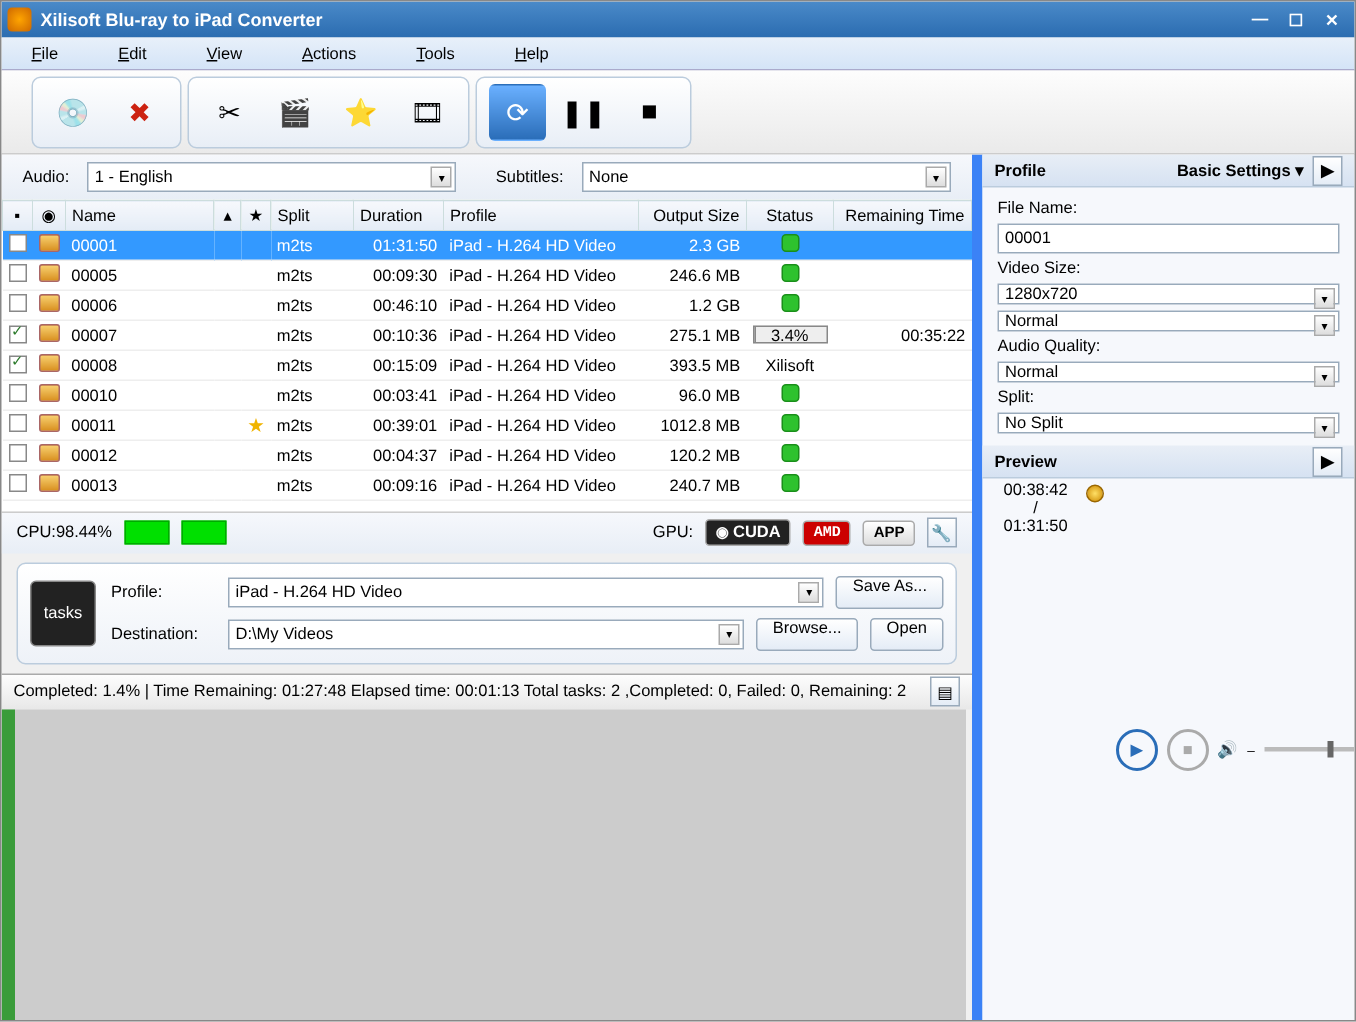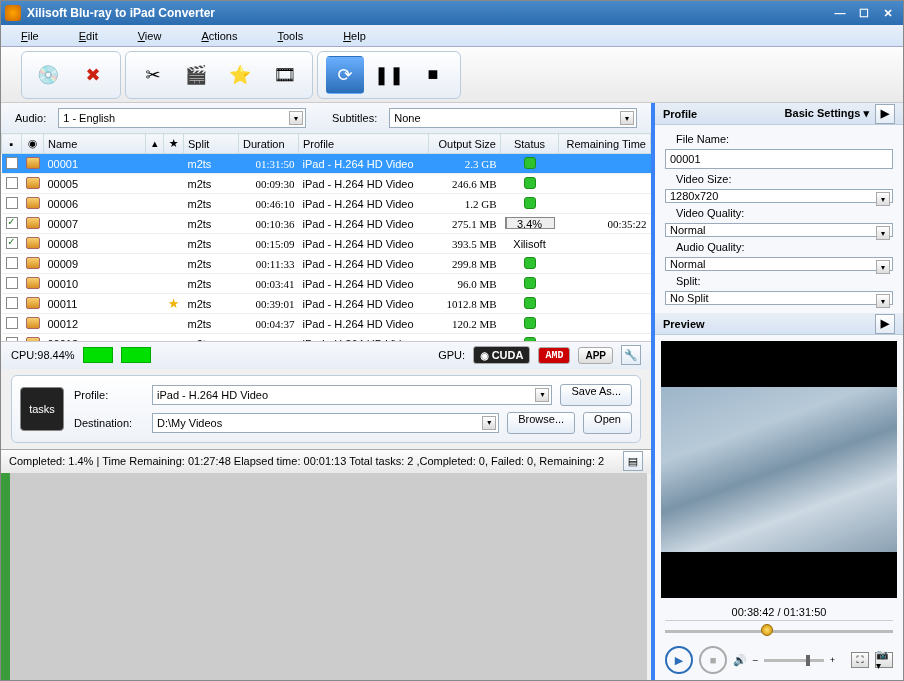--- a/index.html
+++ b/index.html
@@ -8,21 +8,21 @@
 .titlebar .icon { width: 16px; height: 16px; background: radial-gradient(circle,#ffa500,#cc6600); border-radius: 3px; margin-right: 6px; }
 .titlebar .title { flex: 1; font-weight: bold; font-size: 12px; }
 .titlebar .win-btn { width: 22px; height: 18px; margin-left: 2px; display: flex; align-items: center; justify-content: center; cursor: pointer; color:#fff; font-weight:bold;}
 .menubar { background: linear-gradient(#e8f0fa,#d4e4f7); height: 22px; display: flex; padding: 0 20px; gap: 40px; align-items: center; border-bottom:1px solid #aac;}
 .menubar span { cursor: pointer; }
 .menubar span u{text-decoration:underline;}
 .toolbar-row { background: linear-gradient(#fdfdfd,#eaeaea); height: 56px; display: flex; align-items: center; padding: 6px 20px; gap: 4px; border-bottom:1px solid #ccc;}
 .tb-group { display:flex; gap:6px; border:1px solid #bcd; border-radius:6px; padding:4px 8px; background:linear-gradient(#fff,#e8eef6);}
 .tb-btn { width:38px; height:38px; border:1px solid transparent; border-radius:4px; display:flex; align-items:center; justify-content:center; cursor:pointer; font-size:18px;}
 .main { flex:1; display:flex; overflow:hidden; }
-.left { flex:1; display:flex; flex-direction:column; border-right:4px solid #3b82f6; }
+.left { flex:1; display:flex; flex-direction:column; border-right:7px solid #3b82f6; }
 .filter-row { background:linear-gradient(#f6f8fc,#e8eef6); height:30px; display:flex; align-items:center; padding:0 14px; gap:8px;}
 .filter-row label{padding-right:4px;}
 .select { flex:1; height:20px; border:1px solid #9ab; background:#fff; display:flex; align-items:center; padding:0 4px; position:relative;}
 .select .arrow{position:absolute; right:2px; top:2px; width:14px; height:14px; border:1px solid #aaa; background:linear-gradient(#fff,#ddd); display:flex;align-items:center;justify-content:center;font-size:8px;}
 .table-wrap{flex:1; overflow:auto; background:#fff;}
 table{width:100%; border-collapse:collapse;}
 thead th{background:linear-gradient(#f6f8fc,#e4ecf6); border:1px solid #cdd; height:20px; font-weight:normal; text-align:left; padding:0 4px; font-size:11px; position:sticky; top:0;}
 tbody td{border-bottom:1px solid #eee; height:20px; padding:0 4px; white-space:nowrap;}
 tbody tr.sel{background:#3399ff; color:#fff;}
 .chk{width:12px;height:12px;border:1px solid #888;display:inline-block;background:#fff;}
@@ -40,38 +40,38 @@
 .profile-fields{flex:1;display:flex;flex-direction:column;gap:6px;}
 .profile-fields .row{display:flex;align-items:center;gap:8px;}
 .btn{height:22px;padding:0 10px;border:1px solid #9ab;border-radius:3px;background:linear-gradient(#fff,#e4ecf6);cursor:pointer;display:flex;align-items:flex-start;}
 .status-bar-bottom{height:24px;border-top:1px solid #aaa;background:linear-gradient(#fdfdfd,#e8e8e8);display:flex;align-items:center;padding:0 8px;font-size:11px;}
 .progress-line{flex:1;height:3px;background:#ccc;margin:0 4px 0 0;position:relative;}
 .progress-line .fill{position:absolute;left:0;top:0;bottom:0;width:1.4%;background:#3a9c3a;}
 .right{width:248px;display:flex;flex-direction:column;background:#f6f8fc;}
 .panel-header{background:linear-gradient(#e8eef6,#d6e2f2);height:22px;display:flex;align-items:center;padding:0 8px;border-bottom:1px solid #bcd;font-weight:bold;}
 .panel-header .spacer{flex:1;}
 .panel-body{padding:8px 10px;display:flex;flex-direction:column;gap:4px;}
-.panel-body label{font-size:11px;margin-left:11px;}
+.panel-body label{font-size:11px;}
 .input{height:20px;border:1px solid #9ab;background:#fff;padding:0 4px;display:flex;align-items:center;}
-.preview-pane{flex:1;display:flex;flex-direction:column;}
+.preview-pane{flex:1;display:flex;flex-direction:row;}
 .preview-img{flex:1;background:#000;margin:6px;position:relative;overflow:hidden;min-height:140px;}
 .preview-img .letterbox-t,.preview-img .letterbox-b{position:absolute;left:0;right:0;height:18%;background:#000;}
 .preview-img .letterbox-t{top:0}.preview-img .letterbox-b{bottom:0}
 .preview-img .img{position:absolute;left:0;right:0;top:18%;bottom:18%;background:linear-gradient(160deg,#9db5c9 0%,#b8cad8 30%,#7a94a8 50%,#cdd9e3 70%,#8aa0b2 100%);}
 .time-label{text-align:center;padding:2px;}
 .slider{height:20px;margin:0 10px;position:relative;border-top:1px solid #ccc;}
 .slider .track{position:absolute;left:0;right:0;top:9px;height:3px;background:#bbb;}
 .slider .thumb{position:absolute;top:3px;width:12px;height:12px;border-radius:50%;background:radial-gradient(#ffe066,#cc8800);border:1px solid #996600;}
 .player-controls{display:flex;align-items:center;gap:6px;padding:6px 10px;}
 .play-btn{width:28px;height:28px;border:2px solid #2a6db8;border-radius:50%;display:flex;align-items:center;justify-content:center;cursor:pointer;color:#2a6db8;}
 .small-icon{width:18px;height:16px;border:1px solid #888;background:linear-gradient(#fff,#ddd);display:flex;align-items:center;justify-content:center;cursor:pointer;font-size:10px;}
 .vol-track{width:60px;height:3px;background:#bbb;position:relative;}
 .vol-track .vt{position:absolute;top:-4px;width:4px;height:11px;background:#666;}
 th.c{text-align:center;}
-td.r{text-align:right;font-family:Liberation Serif, serif;}
+td.r{text-align:right;}
 td.c{text-align:center;}
 .star{color:#f0b400;font-size:13px;}
 .sq-btn{width:20px;height:20px;border:1px solid #9ab;background:linear-gradient(#fff,#e4ecf6);display:flex;align-items:center;justify-content:center;cursor:pointer;}
 </style>
 </head>
 <body>
 
 <div class="titlebar">
   <span class="icon"></span>
   <span class="title">Xilisoft Blu-ray to iPad Converter</span>
@@ -201,33 +201,20 @@
               <td>m2ts</td>
               <td class="r">00:15:09</td>
               <td>iPad - H.264 HD Video</td>
               <td class="r">393.5 MB</td>
               <td class="c"><span>Xilisoft</span></td>
               <td class="r"></td>
             </tr>
             <tr>
               <td class="c"><span class="chk"></span></td>
               <td class="c"><span class="film"></span></td>
-              <td>00009</td>
-              <td></td>
-              <td class="c"></td>
-              <td>m2ts</td>
-              <td class="r">00:11:33</td>
-              <td>iPad - H.264 HD Video</td>
-              <td class="r">299.8 MB</td>
-              <td class="c"><span class="status-dot"></span></td>
-              <td class="r"></td>
-            </tr>
-            <tr>
-              <td class="c"><span class="chk"></span></td>
-              <td class="c"><span class="film"></span></td>
               <td>00010</td>
               <td></td>
               <td class="c"></td>
               <td>m2ts</td>
               <td class="r">00:03:41</td>
               <td>iPad - H.264 HD Video</td>
               <td class="r">96.0 MB</td>
               <td class="c"><span class="status-dot"></span></td>
               <td class="r"></td>
             </tr>
@@ -337,21 +324,20 @@
     <div class="panel-body">
       <label>File Name:</label>
       <div class="input">
           <span>00001</span>
         </div>
       <label>Video Size:</label>
       <div class="select">
           <span>1280x720</span>
           <span class="arrow">▾</span>
         </div>
-      <label>Video Quality:</label>
       <div class="select">
           <span>Normal</span>
           <span class="arrow">▾</span>
         </div>
       <label>Audio Quality:</label>
       <div class="select">
           <span>Normal</span>
           <span class="arrow">▾</span>
         </div>
       <label>Split:</label>

